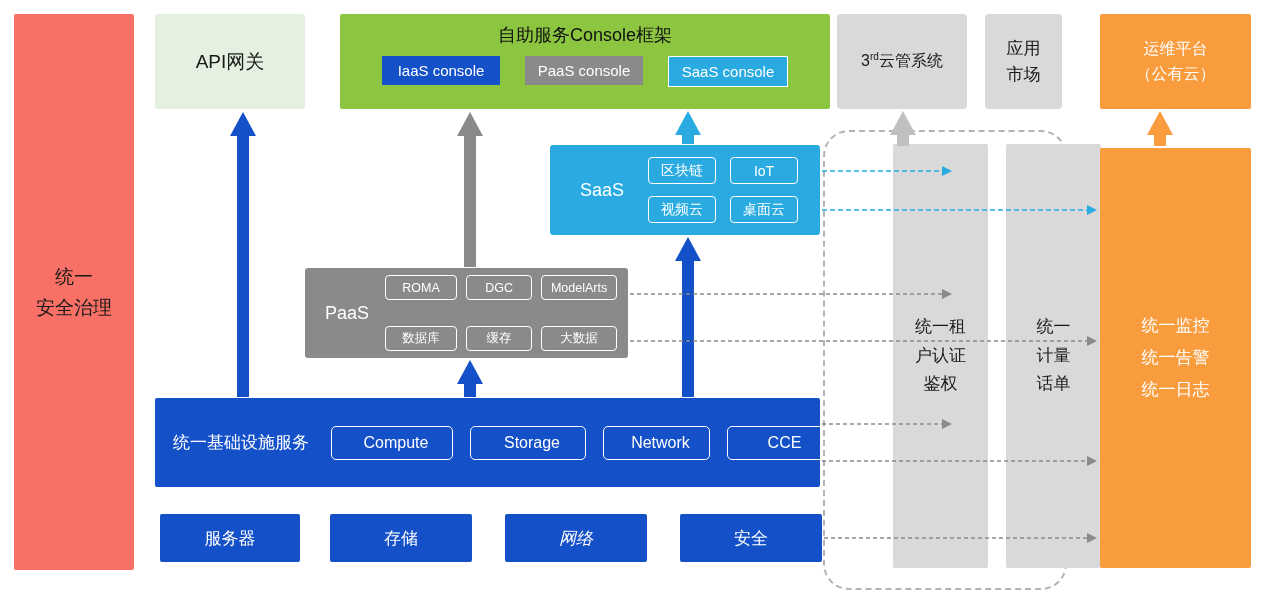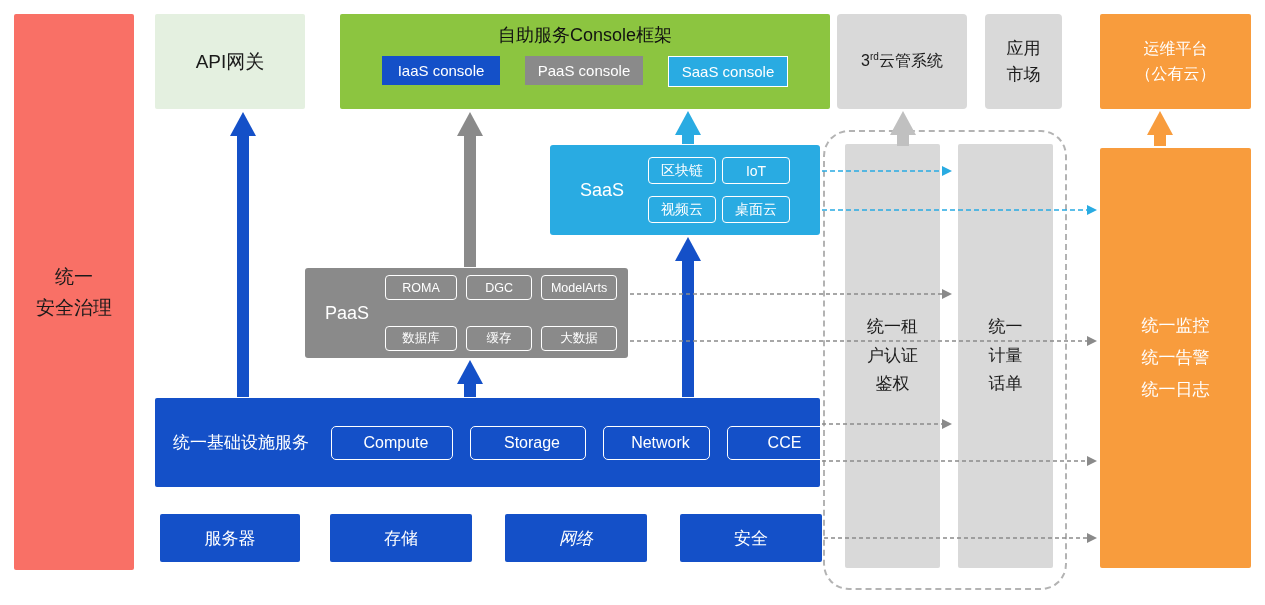--- a/index.html
+++ b/index.html
@@ -32,21 +32,21 @@
   .third-party sup{font-size:10px;}
   .app-market{left:985px;top:14px;width:77px;height:95px;background:#D9D9D9;
     color:#1a1a1a;font-size:17px;line-height:1.5;border-radius:4px;}
   .ops-platform{left:1100px;top:14px;width:151px;height:95px;background:#F89C3D;
     color:#ffffff;font-size:16px;line-height:1.55;border-radius:2px;}
 
   
   .saas-box{left:550px;top:145px;width:270px;height:90px;background:#29ABE2;
     border-radius:3px;display:flex;align-items:center;padding-left:30px;}
   .saas-label{color:#ffffff;font-size:18px;margin-right:24px;}
-  .saas-grid{display:grid;grid-template-columns:68px 68px;gap:12px 6px;}
+  .saas-grid{display:grid;grid-template-columns:68px 68px;gap:12px 14px;}
   .chip{border:1.5px solid #ffffff;border-radius:4px;color:#ffffff;
     display:flex;align-items:center;justify-content:center;}
   .saas-grid .chip{height:25px;font-size:14px;}
 
   
   .paas-box{left:305px;top:268px;width:323px;height:90px;background:#8A8A8A;
     border-radius:3px;display:flex;align-items:center;padding-left:20px;}
   .paas-label{color:#ffffff;font-size:18px;margin-right:16px;}
   .paas-grid{display:grid;grid-template-columns:72px 66px 76px;gap:26px 9px;}
   .paas-grid .chip{height:23px;font-size:12.5px;border-width:1px;}
@@ -64,21 +64,21 @@
   .hw{top:514px;height:48px;background:#1450C8;color:#ffffff;font-size:17px;border-radius:2px;}
   .hw-server{left:160px;width:140px;}
   .hw-storage{left:330px;width:142px;}
   .hw-network{left:505px;width:142px;font-style:italic;}
   .hw-security{left:680px;width:142px;}
 
   
   .dashed-region{left:823px;top:130px;width:244px;height:460px;
     border:2px dashed #B3B3B3;border-radius:26px;background:transparent;}
   .vbar{top:144px;width:95px;height:424px;background:#D9D9D9;color:#1a1a1a;
-    font-size:17px;line-height:1.7;border-radius:2px;}
+    font-size:17px;line-height:1.7;border-radius:2px;margin-left:48px;}
   .auth-bar{left:845px;}
   .metering-bar{left:958px;}
   .monitor-bar{left:1100px;top:148px;width:151px;height:420px;background:#F89C3D;
     color:#ffffff;font-size:17px;line-height:1.9;border-radius:2px;}
 
   .overlay{position:absolute;left:0;top:0;z-index:6;pointer-events:none;}
 </style>
 </head>
 <body>
 

